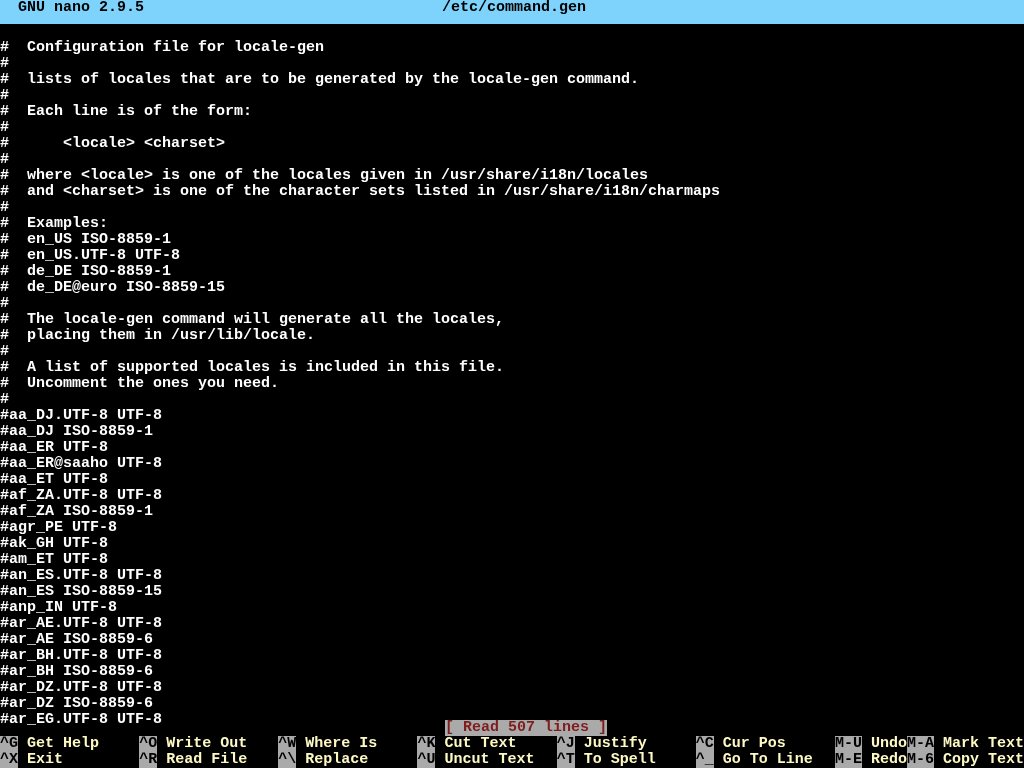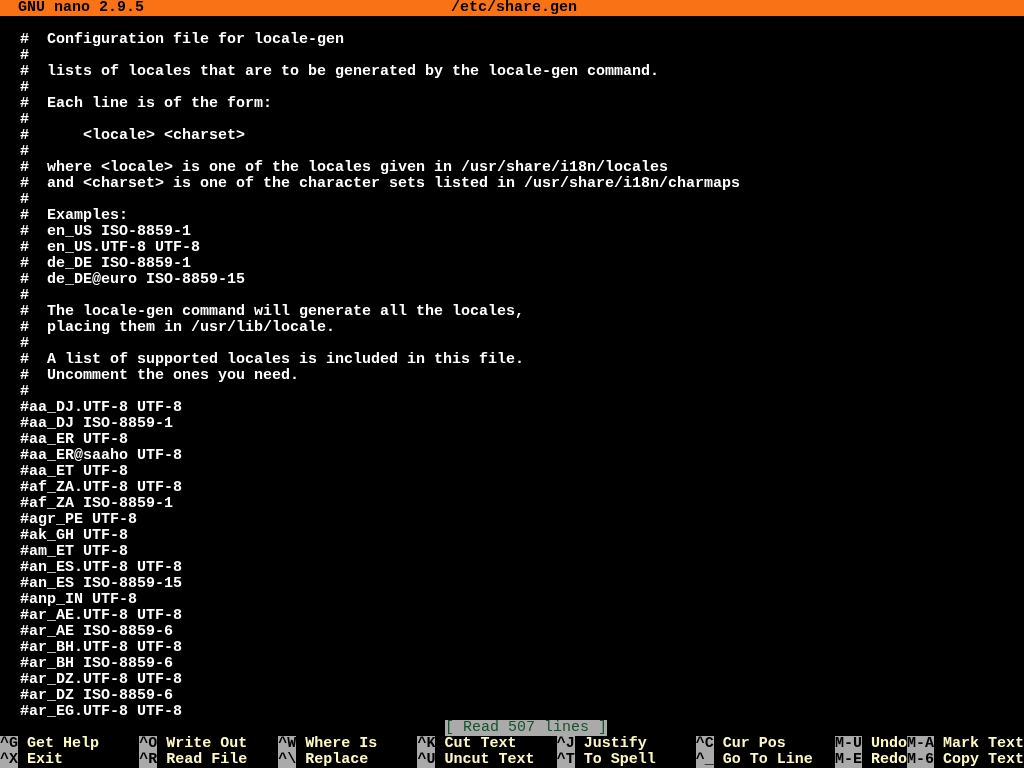--- a/index.html
+++ b/index.html
@@ -8,45 +8,45 @@
     height: 768px;
     overflow: hidden;
     background: #000;
     font-family: "Courier New", monospace;
     font-size: 15px;
     line-height: 16px;
     color: #fff;
     font-weight: bold;
   }
   .titlebar {
-    background: #f97316;
+    background: #7dd3fc;
     color: #000;
-    height: 16px;
+    height: 24px;
     display: flex;
     white-space: pre;
   }
   .titlebar .left { flex: 0 0 auto; }
   .titlebar .center { flex: 1; text-align: center; }
   .titlebar .right { flex: 0 0 auto; width: 140px; }
   .editor {
     padding: 0;
     white-space: pre;
     color: #fff;
   }
-  .editor-line { height: 16px; padding-left: 20px; }
+  .editor-line { height: 16px; }
   .status-wrap {
     text-align: center;
     height: 16px;
   }
   .status {
     background: #aaa;
-    color: #14532d;
+    color: #7f1d1d;
     display: inline-block;
     white-space: pre;
-    font-weight: normal;
+    font-weight: bold;
     margin-left: 28px;
   }
   .shortcuts {
     display: grid;
     grid-template-columns: repeat(6, 1fr);
     grid-template-rows: 16px 16px;
     grid-auto-flow: column;
     white-space: pre;
   }
   .sc { display: flex; height: 16px; align-items: baseline; }
@@ -65,21 +65,21 @@
     bottom: 0;
     left: 0;
     right: 0;
   }
 </style>
 </head>
 <body>
 
 <div class="titlebar">
   <span class="left">  GNU nano 2.9.5</span>
-  <span class="center">/etc/share.gen</span>
+  <span class="center">/etc/command.gen</span>
   <span class="right"></span>
 </div>
 
 <div style="height:16px"></div>
 
 <div class="editor" id="editor"><div class="editor-line">#  Configuration file for locale-gen</div><div class="editor-line">#</div><div class="editor-line">#  lists of locales that are to be generated by the locale-gen command.</div><div class="editor-line">#</div><div class="editor-line">#  Each line is of the form:</div><div class="editor-line">#</div><div class="editor-line">#      &lt;locale&gt; &lt;charset&gt;</div><div class="editor-line">#</div><div class="editor-line">#  where &lt;locale&gt; is one of the locales given in /usr/share/i18n/locales</div><div class="editor-line">#  and &lt;charset&gt; is one of the character sets listed in /usr/share/i18n/charmaps</div><div class="editor-line">#</div><div class="editor-line">#  Examples:</div><div class="editor-line">#  en_US ISO-8859-1</div><div class="editor-line">#  en_US.UTF-8 UTF-8</div><div class="editor-line">#  de_DE ISO-8859-1</div><div class="editor-line">#  de_DE@euro ISO-8859-15</div><div class="editor-line">#</div><div class="editor-line">#  The locale-gen command will generate all the locales,</div><div class="editor-line">#  placing them in /usr/lib/locale.</div><div class="editor-line">#</div><div class="editor-line">#  A list of supported locales is included in this file.</div><div class="editor-line">#  Uncomment the ones you need.</div><div class="editor-line">#</div><div class="editor-line">#aa_DJ.UTF-8 UTF-8</div><div class="editor-line">#aa_DJ ISO-8859-1</div><div class="editor-line">#aa_ER UTF-8</div><div class="editor-line">#aa_ER@saaho UTF-8</div><div class="editor-line">#aa_ET UTF-8</div><div class="editor-line">#af_ZA.UTF-8 UTF-8</div><div class="editor-line">#af_ZA ISO-8859-1</div><div class="editor-line">#agr_PE UTF-8</div><div class="editor-line">#ak_GH UTF-8</div><div class="editor-line">#am_ET UTF-8</div><div class="editor-line">#an_ES.UTF-8 UTF-8</div><div class="editor-line">#an_ES ISO-8859-15</div><div class="editor-line">#anp_IN UTF-8</div><div class="editor-line">#ar_AE.UTF-8 UTF-8</div><div class="editor-line">#ar_AE ISO-8859-6</div><div class="editor-line">#ar_BH.UTF-8 UTF-8</div><div class="editor-line">#ar_BH ISO-8859-6</div><div class="editor-line">#ar_DZ.UTF-8 UTF-8</div><div class="editor-line">#ar_DZ ISO-8859-6</div><div class="editor-line">#ar_EG.UTF-8 UTF-8</div></div>
 
 <div class="bottom">
   <div class="status-wrap">
     <span class="status">[ Read 507 lines ]</span>

